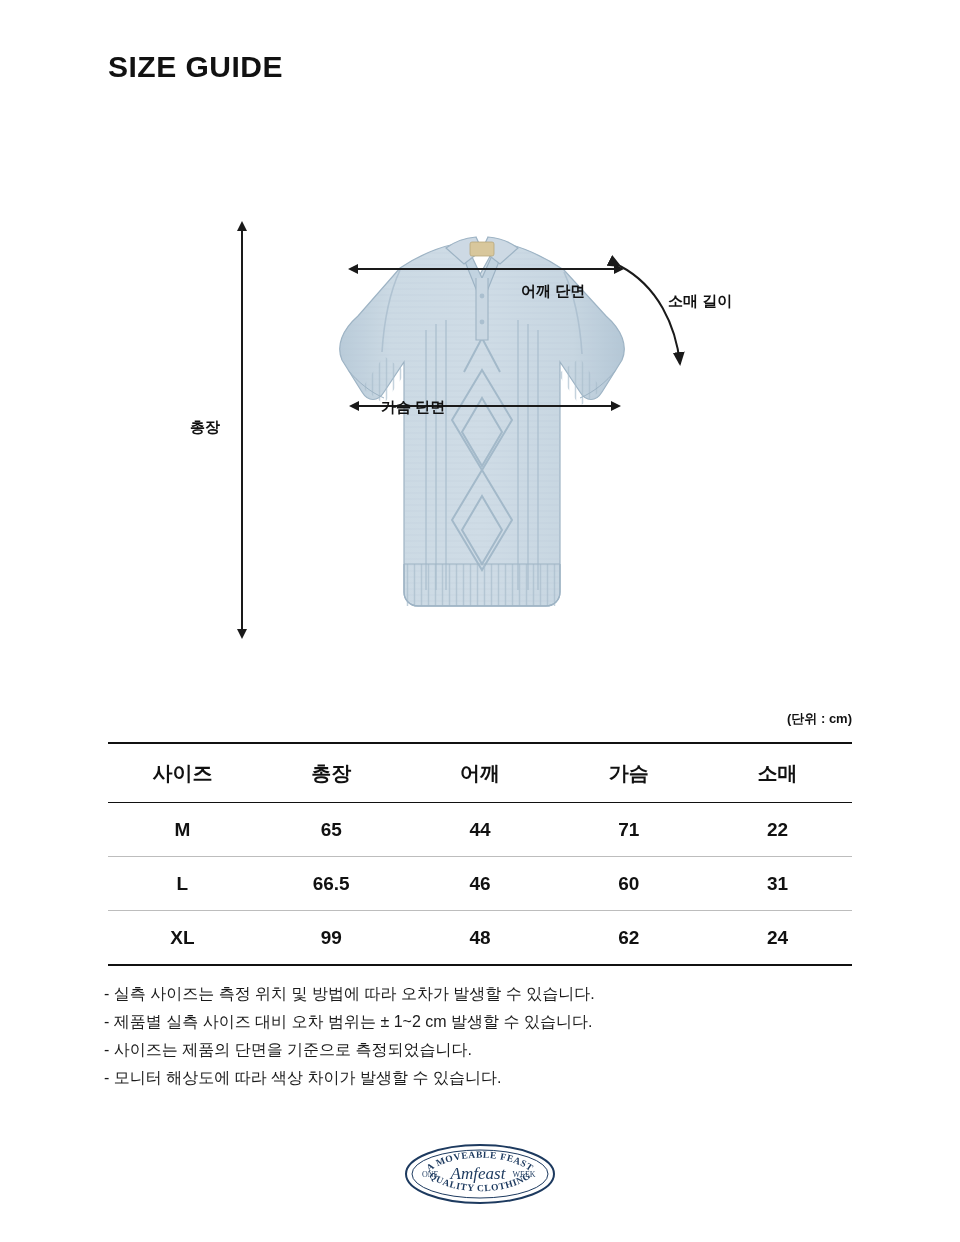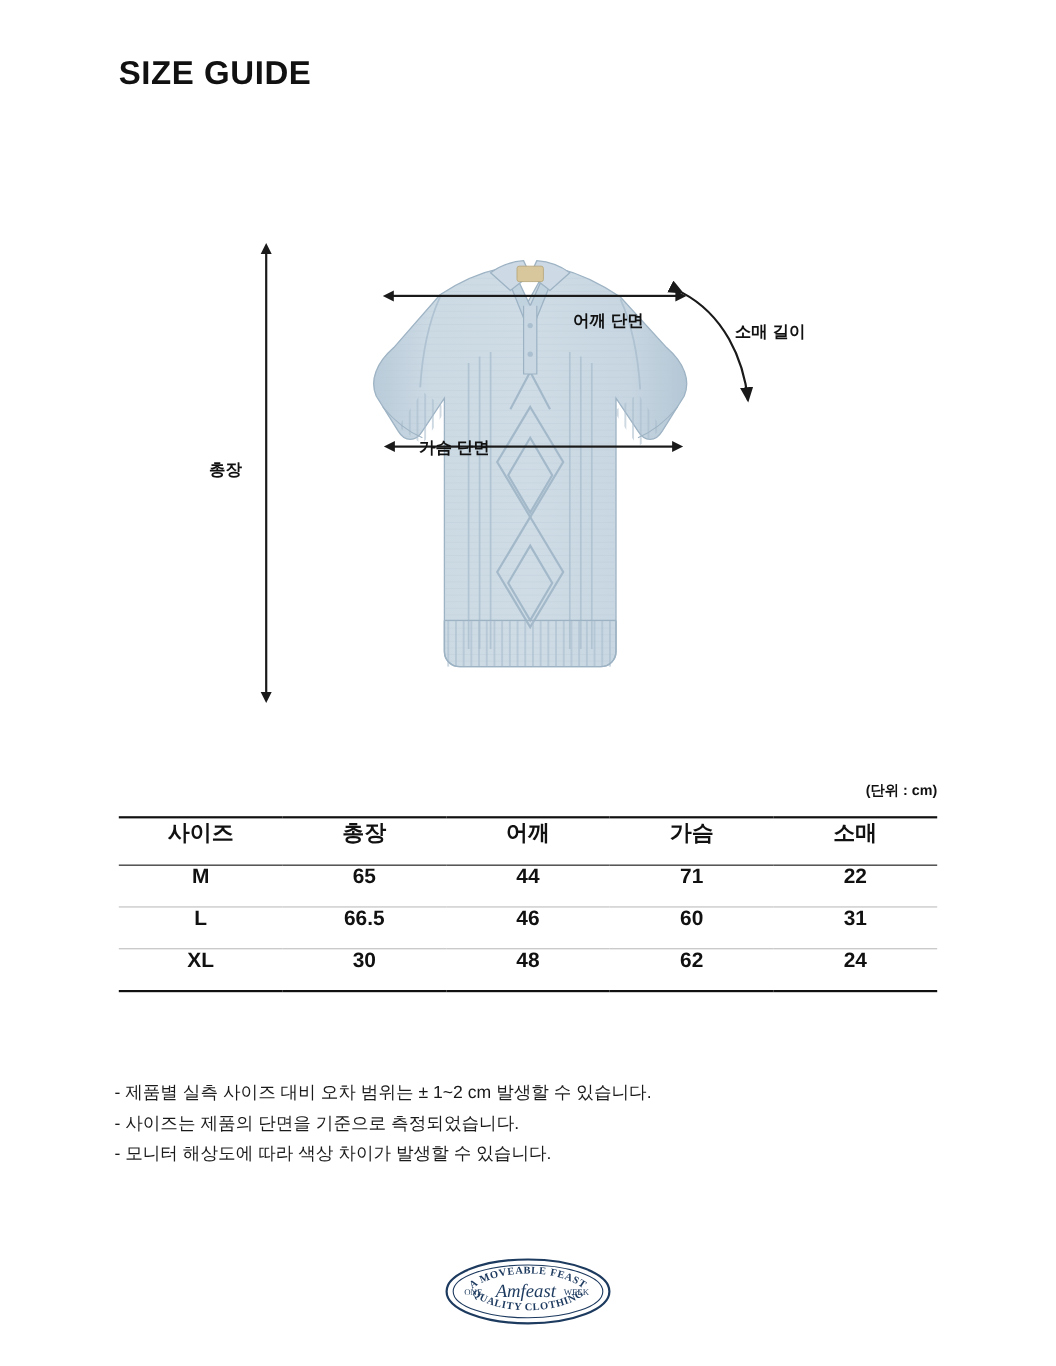--- a/index.html
+++ b/index.html
@@ -122,21 +122,21 @@
     width: 744px;
     border-collapse: collapse;
     table-layout: fixed;
   }
   table.size-table th,
   table.size-table td {
     text-align: center;
     font-size: 19px;
     font-weight: bold;
     color: #111;
-    padding: 0 0 15px 0;
+    padding: 16px 0 15px 0;
   }
   table.size-table thead th {
     border-top: 2px solid #111;
     border-bottom: 1px solid #111;
     font-size: 20px;
   }
   table.size-table tbody td {
     border-bottom: 1px solid #bdbdbd;
   }
   table.size-table tbody tr:last-child td {
@@ -332,29 +332,30 @@
     </tr>
     <tr>
       <td>L</td>
       <td>66.5</td>
       <td>46</td>
       <td>60</td>
       <td>31</td>
     </tr>
     <tr>
       <td>XL</td>
-      <td>30</td>
+      <td>99</td>
       <td>48</td>
       <td>62</td>
       <td>24</td>
     </tr>
   </tbody>
 </table>
 
 <div class="notes">
+  <div>- 실측 사이즈는 측정 위치 및 방법에 따라 오차가 발생할 수 있습니다.</div>
   <div>- 제품별 실측 사이즈 대비 오차 범위는 ± 1~2 cm 발생할 수 있습니다.</div>
   <div>- 사이즈는 제품의 단면을 기준으로 측정되었습니다.</div>
   <div>- 모니터 해상도에 따라 색상 차이가 발생할 수 있습니다.</div>
 </div>
 
 <div class="logo">
   <svg width="160" height="72" viewBox="0 0 160 72" xmlns="http://www.w3.org/2000/svg">
     <ellipse cx="80" cy="36" rx="74" ry="29" fill="none" stroke="#1d3a5f" stroke-width="2"></ellipse>
     <ellipse cx="80" cy="36" rx="68" ry="24" fill="none" stroke="#1d3a5f" stroke-width="1"></ellipse>
     <path id="arcTop" d="M22 42 A 60 30 0 0 1 138 42" fill="none"></path>

